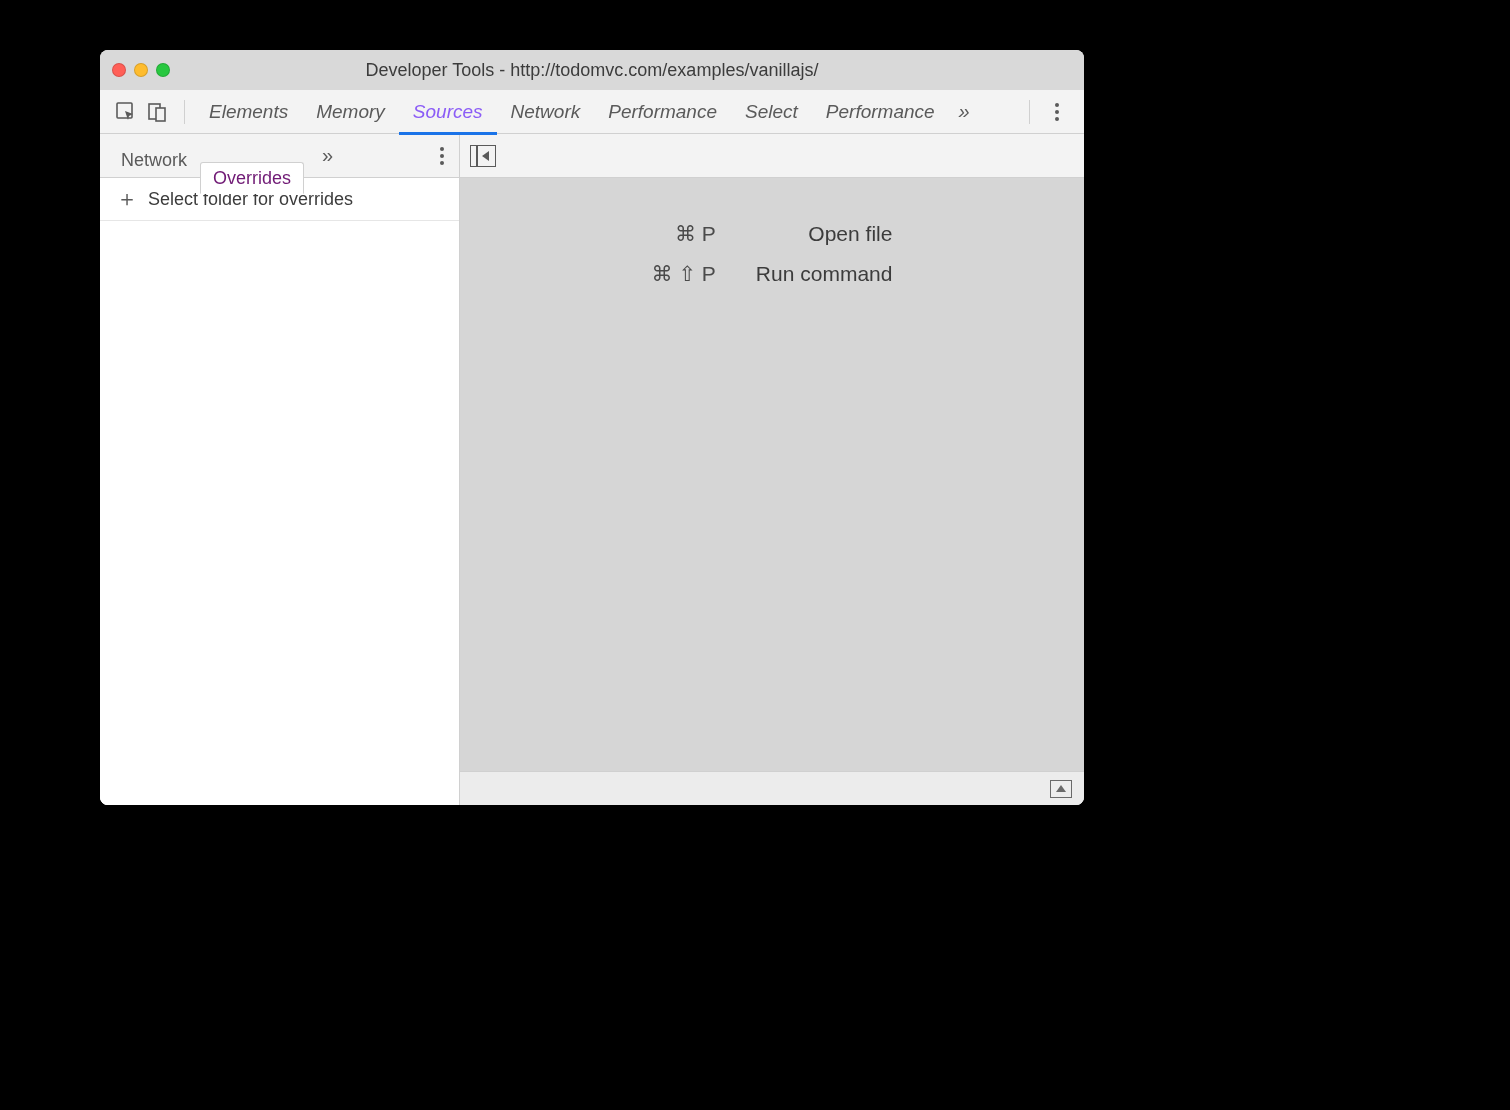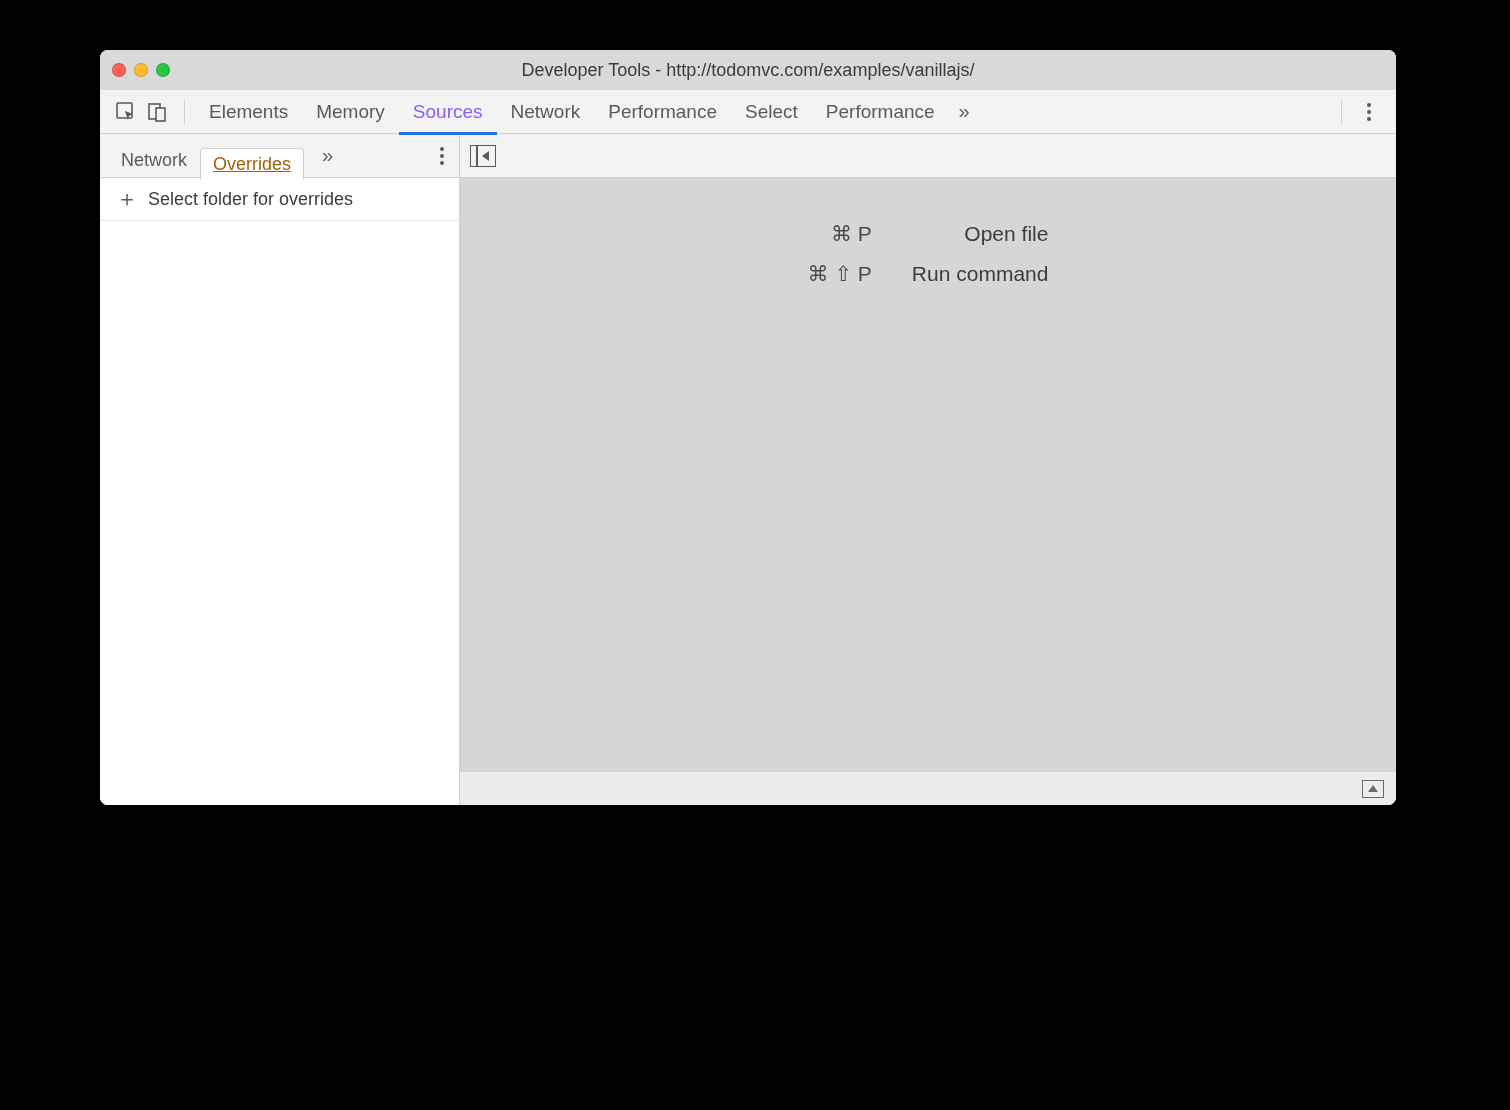--- a/index.html
+++ b/index.html
@@ -13,21 +13,21 @@
       width: 1510px;
       height: 1110px;
       display: flex;
       align-items: flex-start;
       justify-content: flex-start;
     }
     .window {
       position: absolute;
       left: 100px;
       top: 50px;
-      width: 1296px;
+      width: 984px;
       height: 755px;
       background: #fff;
       border-radius: 8px;
       box-shadow: 0 20px 60px rgba(0,0,0,0.5);
       display: flex;
       flex-direction: column;
       overflow: hidden;
     }
     
     .titlebar {
@@ -65,20 +65,21 @@
     
     .main-tabs {
       height: 44px;
       background: #f3f3f3;
       border-bottom: 1px solid #d0d0d0;
       display: flex;
       align-items: center;
       padding: 16px 10px;
       gap: 0;
       flex-shrink: 0;
+      font-style: italic;
     }
     .toolbar-icon {
       width: 32px;
       height: 28px;
       display: flex;
       align-items: center;
       justify-content: center;
       color: #5a5a5a;
       cursor: pointer;
     }
@@ -165,24 +166,23 @@
       color: #5a5a5a;
       cursor: pointer;
       border: 1px solid transparent;
       margin-top: 9px;
       border-radius: 3px 3px 0 0;
     }
     .sub-tab.active {
       background: #fff;
       border: 1px solid #d0d0d0;
       border-bottom: 1px solid #fff;
-      color: #a16207;
+      color: #701a75;
       position: relative;
-      top: 4px;
-      text-decoration: underline;
+      top: 18px;
     }
     .sub-tabs .overflow-icon {
       margin-left: 8px;
     }
     .sub-tabs .spacer { flex: 1; }
     .sidebar-body {
       flex: 1;
       background: #fff;
     }
     .select-folder {

